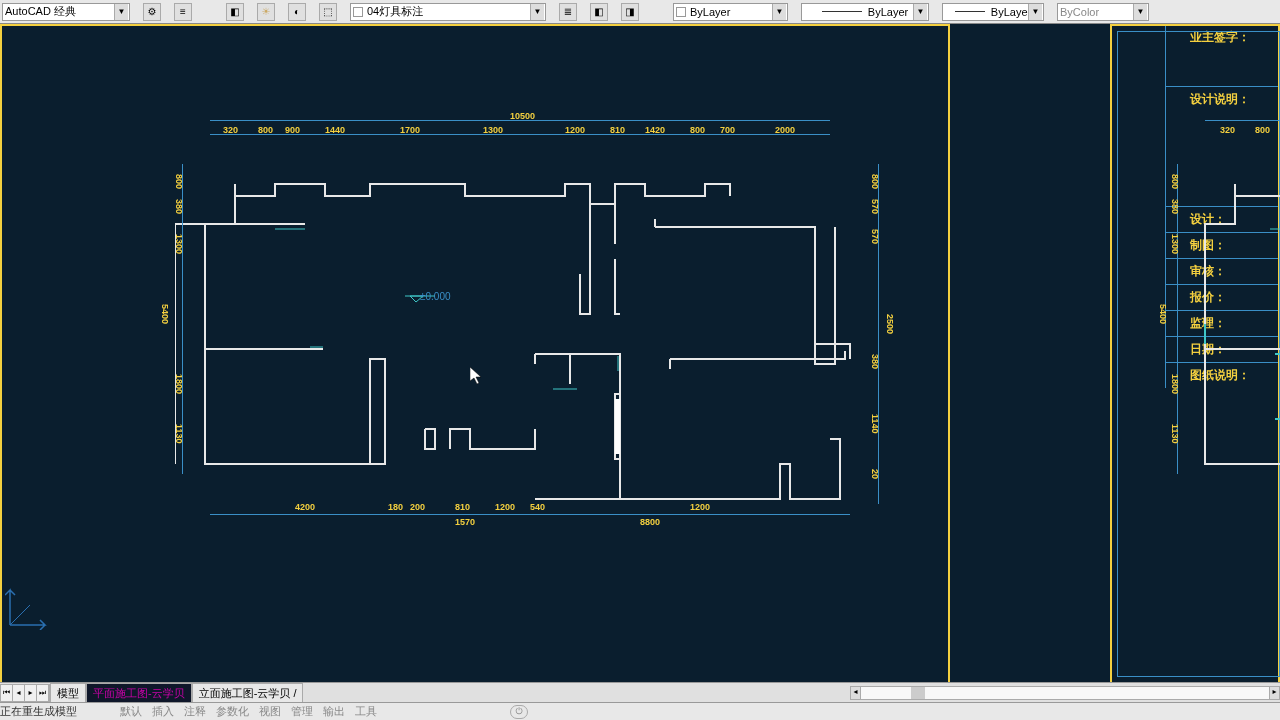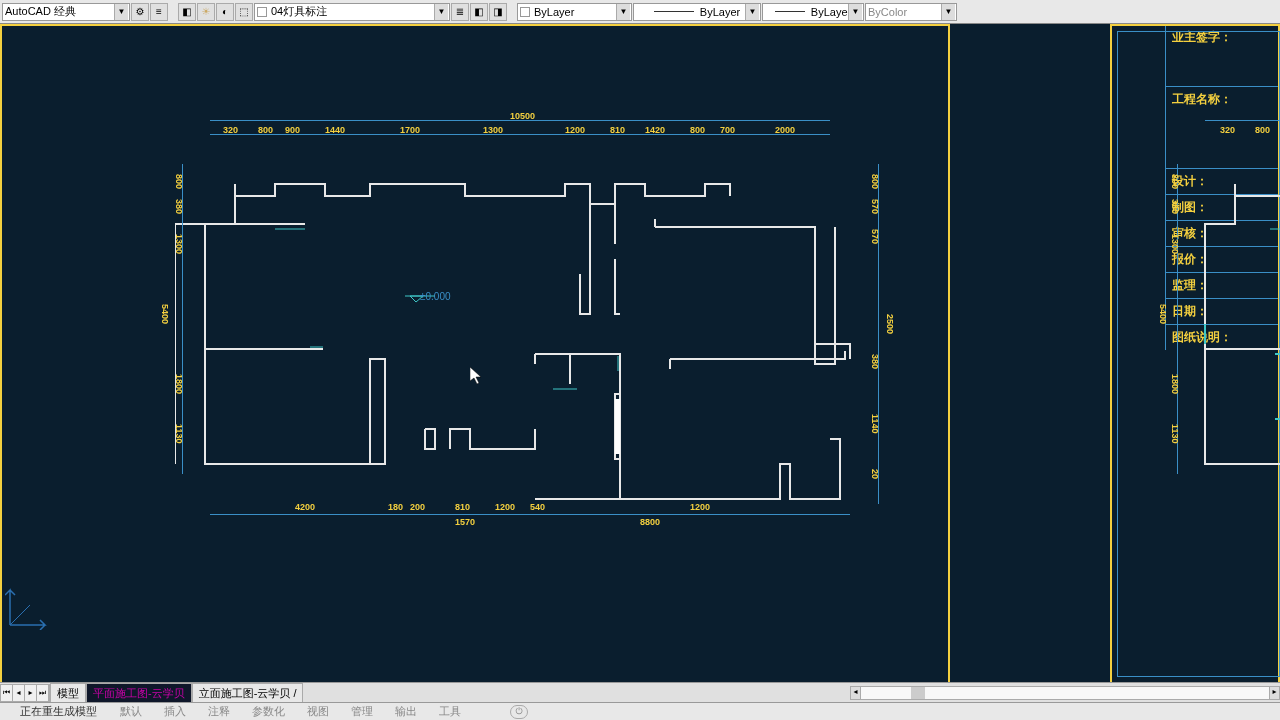--- a/index.html
+++ b/index.html
@@ -1,31 +1,31 @@
 <!DOCTYPE html>
 <html><head>
 <meta charset="utf-8">
 <style>
 * { margin: 0; padding: 0; box-sizing: border-box; }
 body { font-family: "Microsoft YaHei", Arial, sans-serif; background: #0a1e2e; width: 1280px; height: 720px; overflow: hidden; position: relative; font-size: 11px; }
 
 
-.toolbar { height: 24px; background: #e8e8e8; display: flex; align-items: center; border-bottom: 1px solid #888; gap: 1px; padding: 0 2px; }
+.toolbar { height: 24px; background: #e8e8e8; display: flex; align-items: center; border-bottom: 1px solid #888; gap: 13px; padding: 0 2px; }
 .dropdown { background: #fff; border: 1px solid #999; height: 18px; display: flex; align-items: center; padding: 0 2px; font-size: 11px; position: relative; }
 .dropdown-arrow { position: absolute; right: 1px; width: 14px; height: 16px; background: #ddd; display: flex; align-items: center; justify-content: center; font-size: 8px; border-left: 1px solid #aaa; }
 .tb-icon { width: 18px; height: 18px; background: #e0e0e0; border: 1px solid #aaa; display: flex; align-items: center; justify-content: center; font-size: 10px; }
 
 
 .drawing-area { position: absolute; top: 24px; left: 0; right: 0; bottom: 40px; background: #0a1e2e; }
 .outer-frame { top: 0; left: 110px; width: 950px; height: 660px; border: 2px solid #f4d03f; }
 .inner-frame { top: 7px; left: 118px; width: 935px; height: 646px; border: 1px solid #3a8fc7; }
 
 
 .title-block { position: absolute; top: 0; right: 0; width: 115px; height: 648px; }
-.tb-cell { border-top: 1px solid #3a8fc7; border-left: 1px solid #3a8fc7; padding: 4px 6px; color: #f4d03f; font-size: 12px; font-weight: bold; }
+.tb-cell { border-top: 1px solid #3a8fc7; border-left: 1px solid #3a8fc7; padding: 4px 24px; color: #f4d03f; font-size: 12px; font-weight: bold; }
 .logo-cell { height: 70px; text-align: center; border-left: 1px solid #3a8fc7; }
 .logo-box { color: #4dd84d; font-size: 10px; padding: 2px; }
 .green-text { color: #4dd84d; font-size: 8px; line-height: 1.1; }
 
 
 .floorplan { position: absolute; top: 140px; left: 175px; width: 700px; height: 340px; }
 
 
 .dim-text { position: absolute; color: #f4d03f; font-size: 9px; font-weight: bold; }
 .dim-line { position: absolute; background: #3a8fc7; height: 1px; }
@@ -38,22 +38,22 @@
 .second-drawing { position: absolute; top: 0; left: 1110px; width: 170px; height: 660px; }
 
 
 .tabs-bar { position: absolute; bottom: 18px; left: 0; right: 0; height: 20px; background: #e0e0e0; border-top: 1px solid #999; display: flex; align-items: center; font-size: 11px; }
 .tab-nav { display: flex; border: 1px solid #aaa; }
 .tab-nav-btn { width: 12px; height: 16px; background: #f0f0f0; border-right: 1px solid #aaa; display: flex; align-items: center; justify-content: center; font-size: 8px; }
 .tab { padding: 2px 6px; background: #e8e8e8; border: 1px solid #aaa; border-bottom: none; }
 .tab.active { background: #0f172a; }
 
 
-.cmdline { position: absolute; bottom: 0; left: 0; right: 0; height: 18px; background: #e8e8e8; border-top: 1px solid #999; display: flex; align-items: center; font-size: 11px; padding-left: 20px; color: #333; }
-.cmdline-menu { position: absolute; left: 120px; display: flex; gap: 22px; color: #888; font-size: 11px; }
+.cmdline { position: absolute; bottom: 0; left: 0; right: 0; height: 18px; background: #e8e8e8; border-top: 1px solid #999; display: flex; align-items: center; font-size: 11px; padding-left: 0; color: #333; }
+.cmdline-menu { position: absolute; left: 120px; display: flex; gap: 10px; color: #888; font-size: 11px; }
 
 
 .ucs { position: absolute; bottom: 50px; left: 5px; width: 45px; height: 45px; }
 
 
 .cursor { position: absolute; top: 367px; left: 470px; pointer-events: none; z-index: 100; }
 
 .white-line { stroke: #e8e8e8; stroke-width: 2; fill: none; }
 </style>
 </head>
@@ -101,21 +101,21 @@
   </div>
 </div>
 
 <div class="drawing-area">
 
   <div class="outer-frame"></div>
   <div class="inner-frame">
 
     <div class="title-block">
       <div class="tb-cell" style="height:62px"><span>业主签字：</span></div>
-      <div class="tb-cell" style="height:82px"><span>工程名称：</span></div>
+      <div class="tb-cell" style="height:120px"><span>设计说明：</span></div>
       <div class="tb-cell" style="height:26px"><span>设计：</span></div>
       <div class="tb-cell" style="height:26px"><span>制图：</span></div>
       <div class="tb-cell" style="height:26px"><span>审核：</span></div>
       <div class="tb-cell" style="height:26px"><span>报价：</span></div>
       <div class="tb-cell" style="height:26px"><span>监理：</span></div>
       <div class="tb-cell" style="height:26px"><span>日期：</span></div>
       <div class="tb-cell" style="height:26px"><span>图纸说明：</span></div>
     </div>
 
     <svg class="floorplan" viewBox="0 0 700 340">

